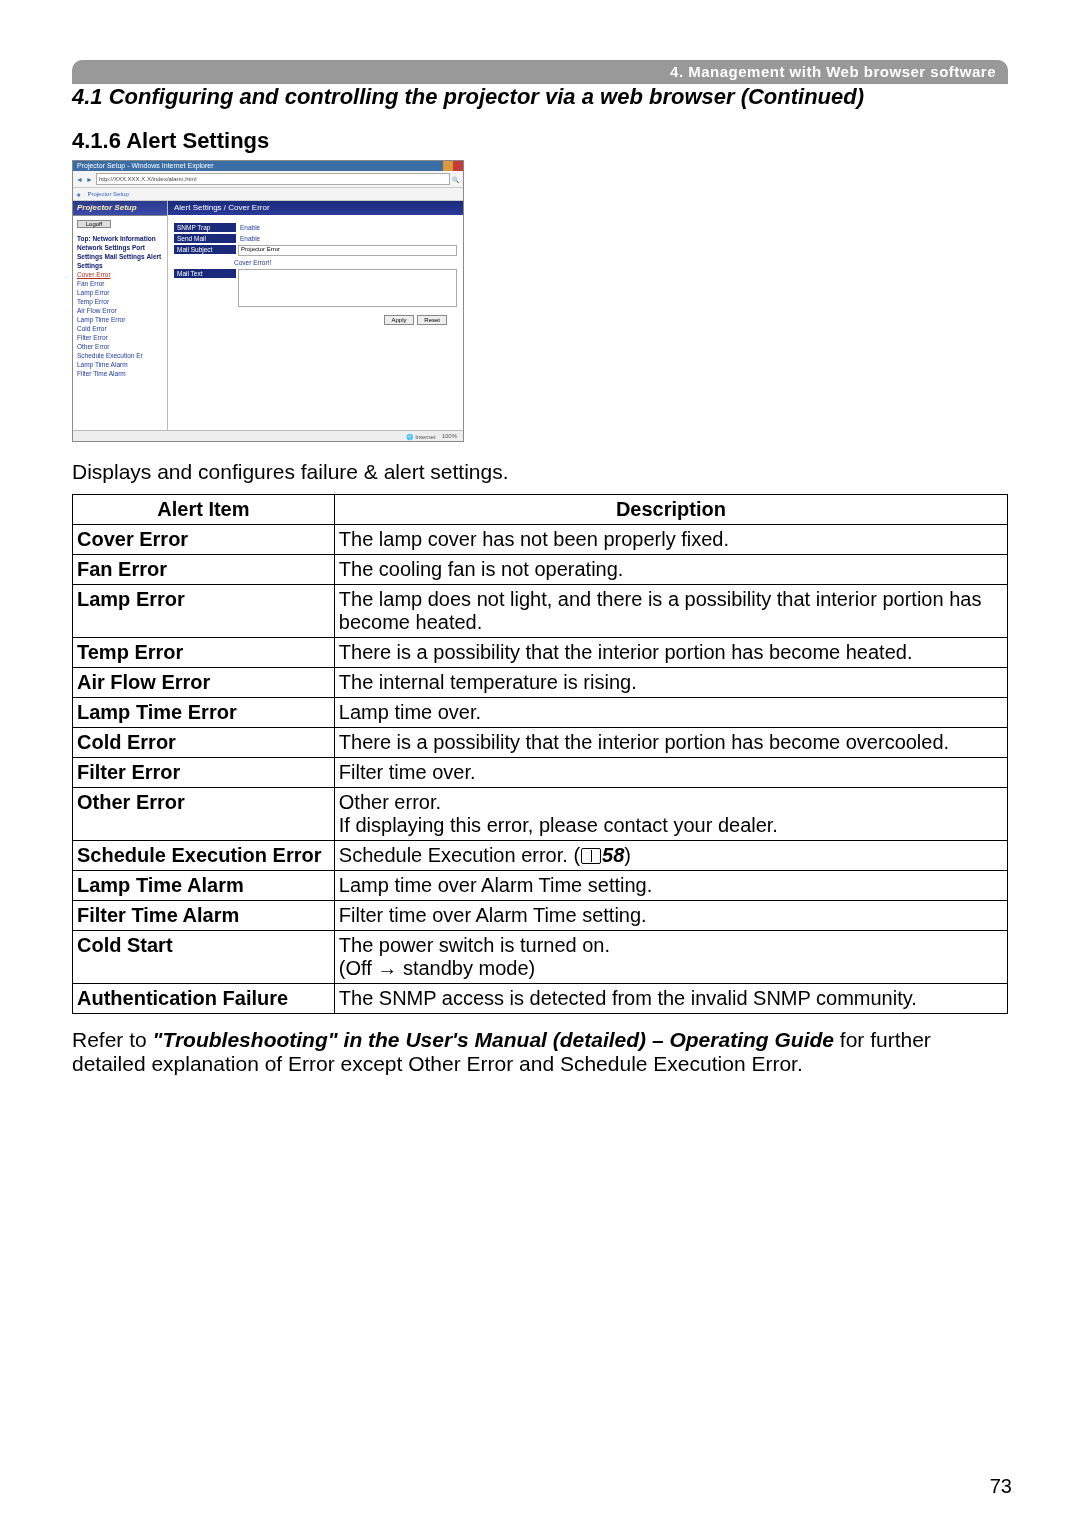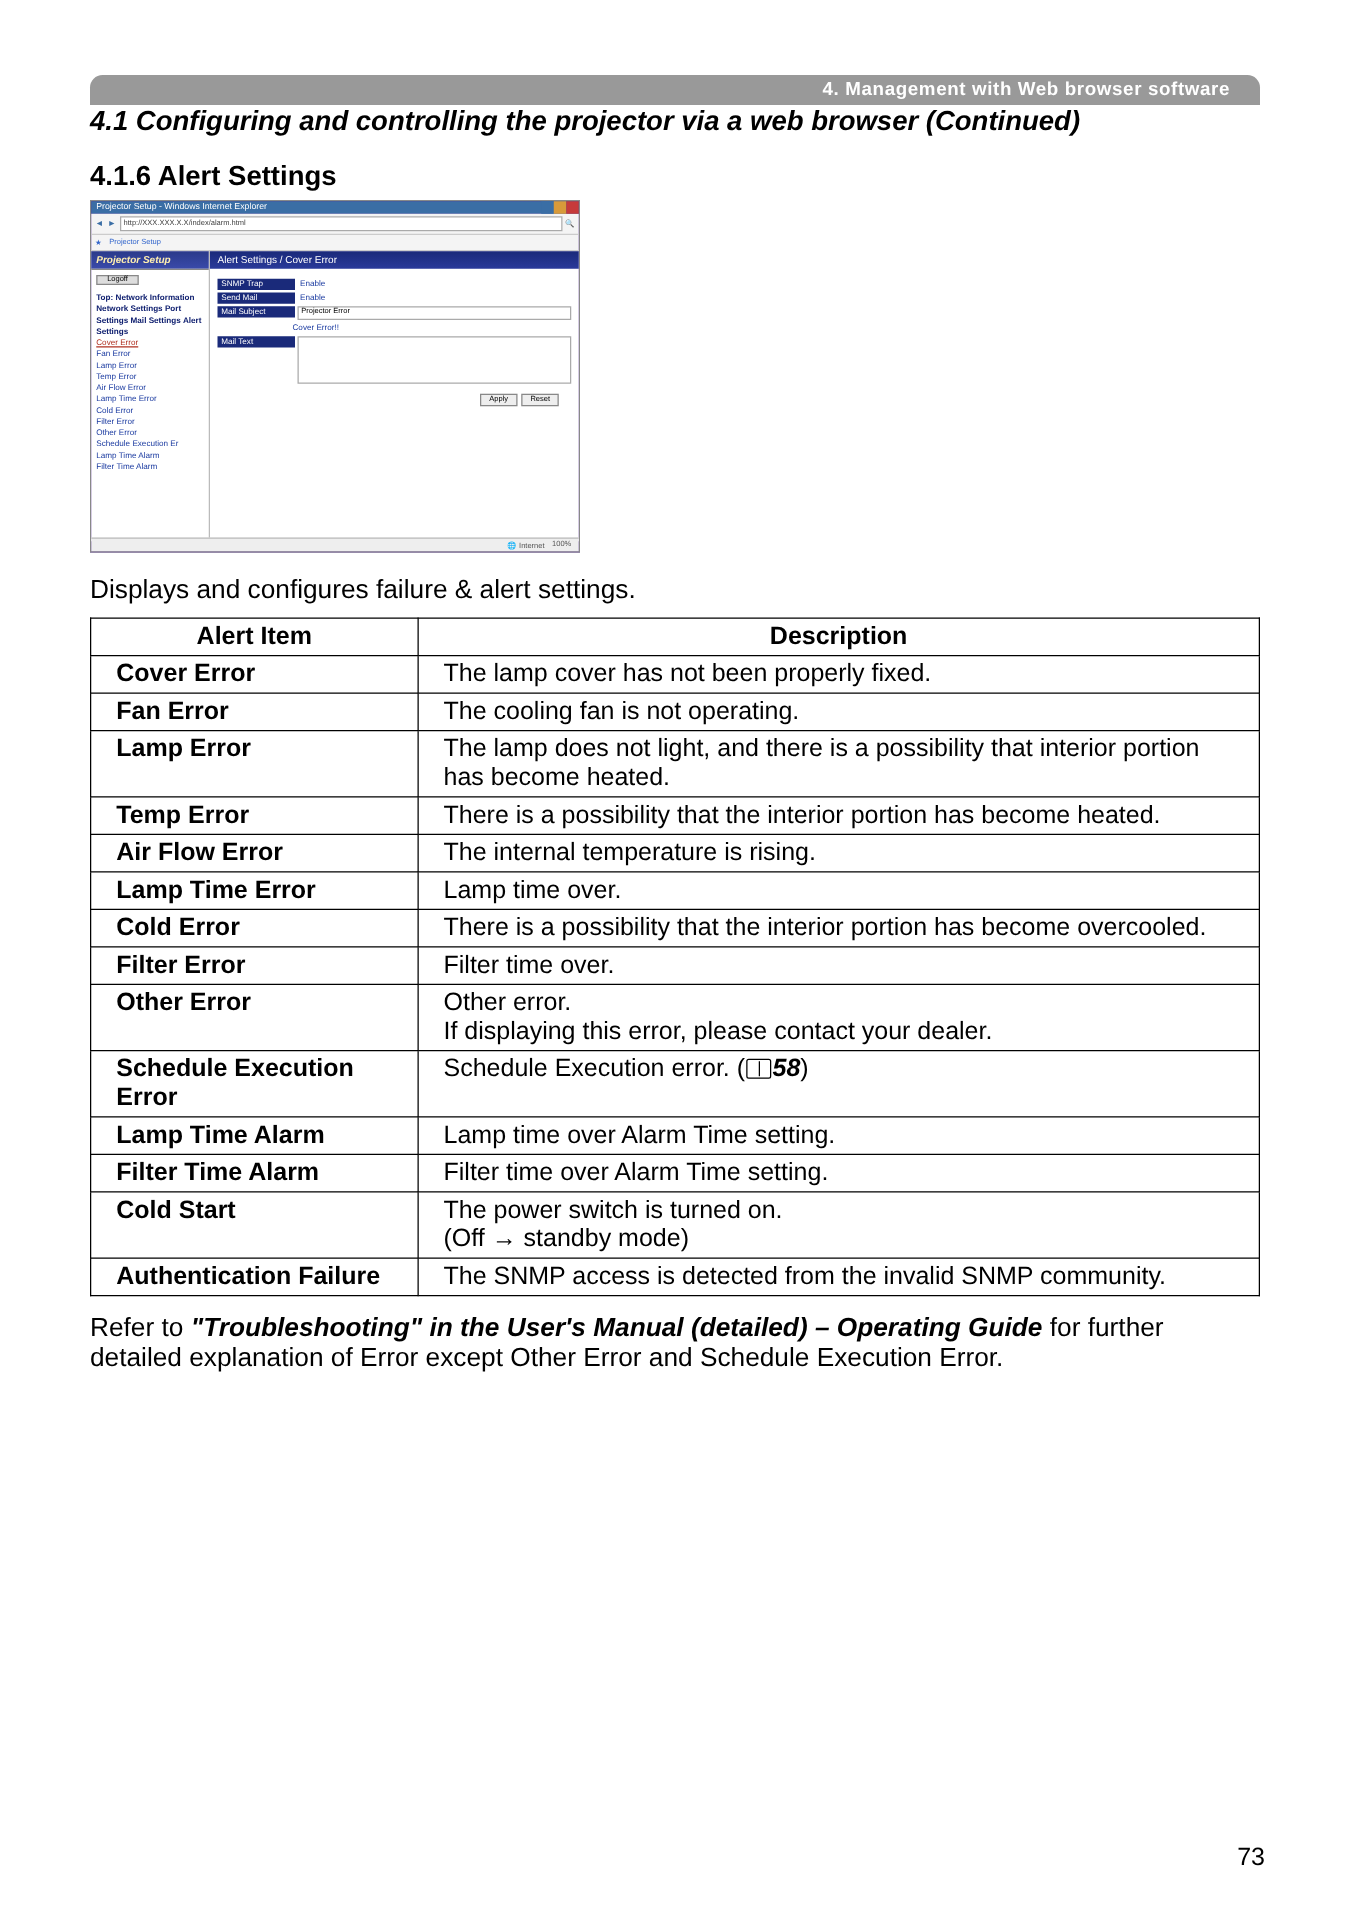--- a/index.html
+++ b/index.html
@@ -16,21 +16,21 @@
   position: relative;
   box-sizing: border-box;
   padding: 60px 72px 40px 72px;
 }
 .header-bar {
   background: #999;
   border-radius: 10px 10px 0 0;
   height: 24px;
   line-height: 24px;
   text-align: right;
-  padding-right: 24px;
+  padding-right: 12px;
   color: #fff;
   font-weight: bold;
   font-size: 15px;
   letter-spacing: 0.5px;
 }
 .section-title {
   font-weight: bold;
   font-style: italic;
   font-size: 22px;
 }
@@ -38,21 +38,21 @@
   font-weight: bold;
   font-size: 22px;
   margin-top: 18px;
   margin-bottom: 6px;
 }
 
 .shot {
   width: 390px;
   height: 280px;
   border: 1px solid #888;
-  background: #4c1d95;
+  background: #eab308;
   position: relative;
   font-size: 7px;
   color: #000;
   margin-bottom: 18px;
 }
 .shot-titlebar {
   height: 10px;
   background: linear-gradient(#3a6ea5, #3a6ea5);
   color: #fff;
   padding-left: 4px;
@@ -180,21 +180,21 @@
   font-size: 21px;
   margin: 8px 0 10px 0;
 }
 .alert-table {
   border-collapse: collapse;
   width: 100%;
   font-size: 20px;
 }
 .alert-table th, .alert-table td {
   border: 1px solid #000;
-  padding: 3px 20px;
+  padding: 3px 4px;
   vertical-align: top;
   text-align: left;
 }
 .alert-table th {
   font-weight: bold;
   text-align: center;
 }
 .alert-table td.item {
   font-weight: bold;
   width: 28%;

